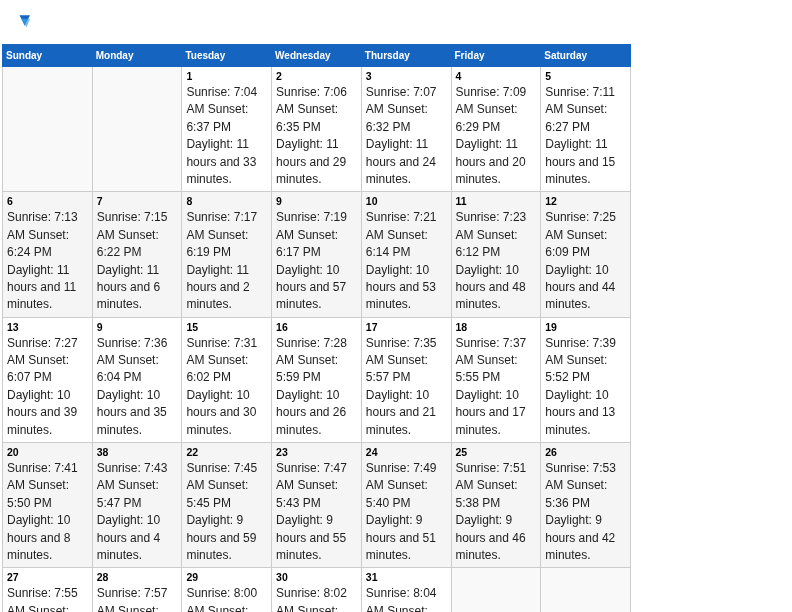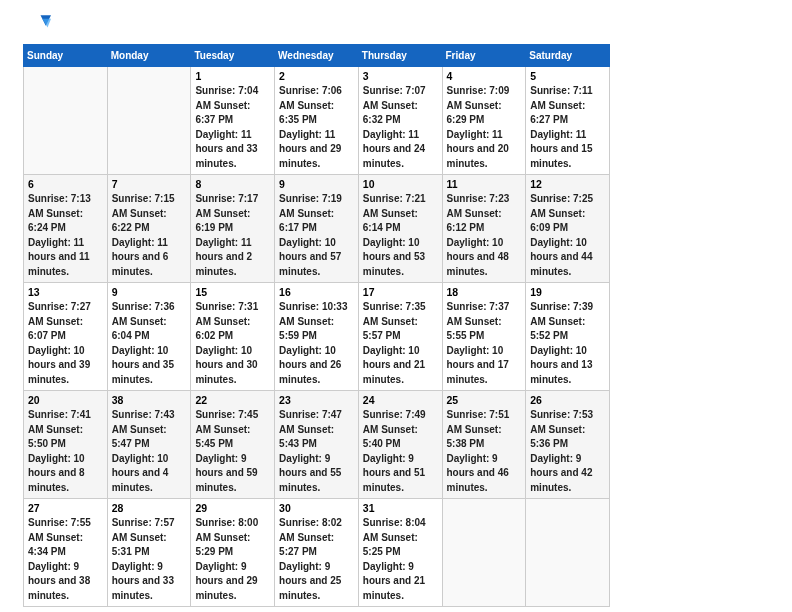--- a/index.html
+++ b/index.html
@@ -6,21 +6,21 @@
     body {
       font-family: Arial, sans-serif;
       background: #fff;
       width: 792px;
       height: 612px;
       overflow: hidden;
     }
     .page {
       width: 633px;
       height: 612px;
-      padding: 10px 23px;
+      padding: 10px 2px;
       display: flex;
       flex-direction: column;
     }
     .header {
       display: flex;
       justify-content: space-between;
       align-items: flex-start;
       margin-bottom: 6px;
     }
     .logo {
@@ -79,24 +79,23 @@
     .calendar tbody tr:nth-child(even) td {
       background: #f5f5f5;
     }
     .day-num {
       font-weight: bold;
       font-size: 10.5px;
       display: block;
       margin-bottom: 2px;
     }
     .day-info {
-      font-size: 10px;
+      font-size: 12px;
       color: #222;
       line-height: 1.45;
-      font-weight: bold;
     }
     .empty-cell {
       background: #f9f9f9 !important;
     }
   </style>
 </head>
 <body>
 
 <div class="page">
   <div class="header">
@@ -237,21 +236,21 @@
           </td>
           <td>
             <span class="day-num">15</span>
             <div class="day-info">Sunrise: 7:31 AM
 Sunset: 6:02 PM
 Daylight: 10 hours
 and 30 minutes.</div>
           </td>
           <td>
             <span class="day-num">16</span>
-            <div class="day-info">Sunrise: 10:33 AM
+            <div class="day-info">Sunrise: 7:28 AM
 Sunset: 5:59 PM
 Daylight: 10 hours
 and 26 minutes.</div>
           </td>
           <td>
             <span class="day-num">17</span>
             <div class="day-info">Sunrise: 7:35 AM
 Sunset: 5:57 PM
 Daylight: 10 hours
 and 21 minutes.</div>

